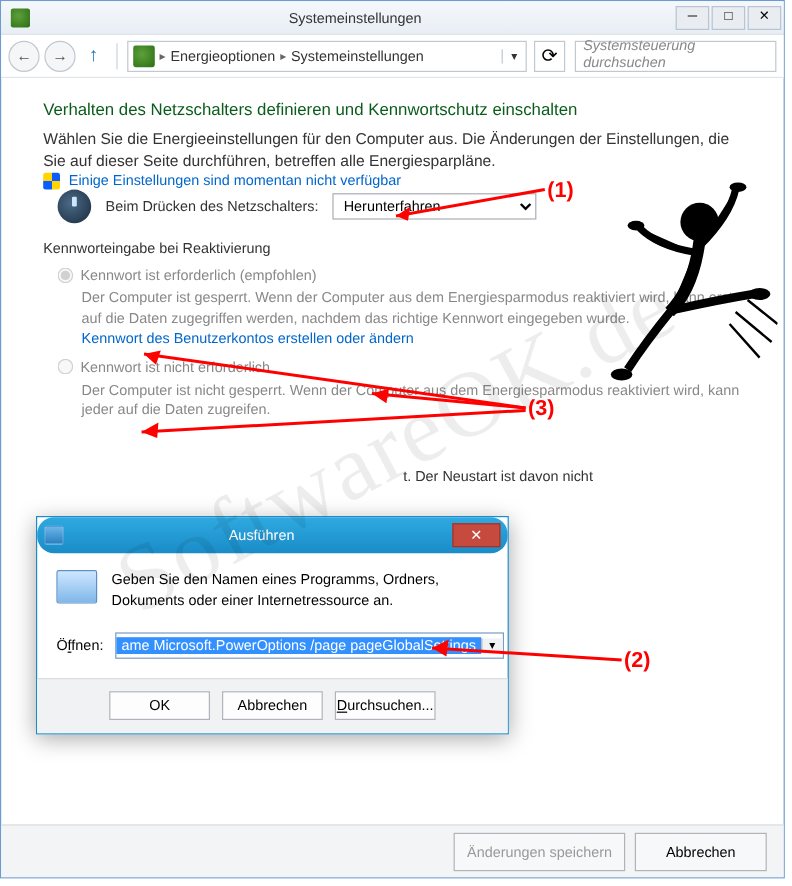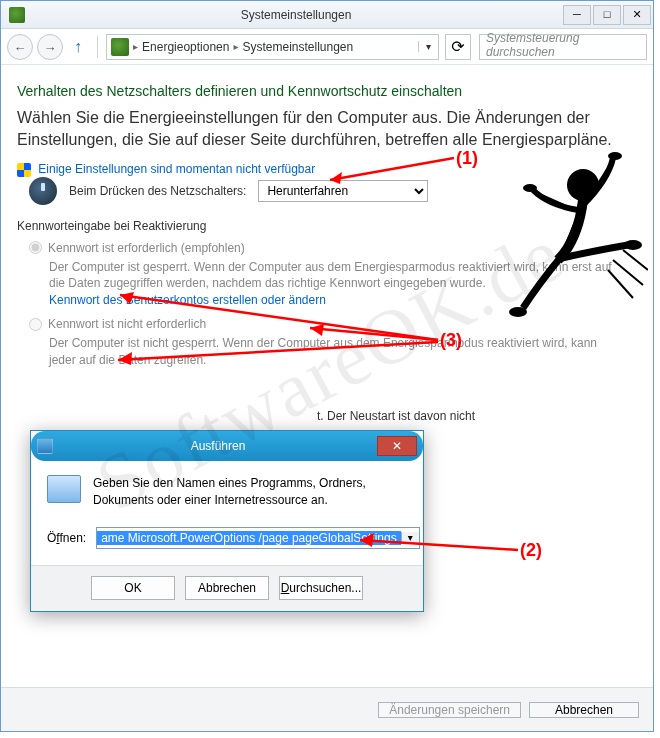--- a/index.html
+++ b/index.html
@@ -25,44 +25,44 @@
 .crumbbox .csep { font-size: 10px; color: #666; }
 .crumbbox .cdrop { width: 20px; border-left: 1px solid #c0c8d0; text-align: center; font-size: 10px; color: #333; }
 .refresh { width: 26px; height: 26px; border: 1px solid #c0c8d0; display: flex; align-items:center; justify-content:center; margin-left:2px; }
 
 .searchbox { width: 168px; height: 26px; border: 1px solid #c0c8d0; display: flex; align-items: flex-end; padding: 0 6px; color: #888; font-size: 12px; font-style: italic; margin-left: 4px; }
 
 .menubar { height: 24px; display: flex; align-items: center; padding: 0 8px; border-bottom: 1px solid #e0e4e8; gap: 2px; }
 .menubar .mitem { font-size: 12px; color: #333; padding: 2px 8px; }
 .menubar .mitem u { text-decoration: underline; }
 
-.content { padding: 18px 36px 12px 16px; font-size: 12px; color: #333; }
+.content { padding: 18px 36px 12px 35px; font-size: 12px; color: #333; }
 .cheading { color: #0a5c1a; font-size: 14px; margin-bottom: 8px; }
-.cdesc { font-size: 16px; margin-bottom: 10px; line-height: 1.4; }
+.cdesc { font-size: 13px; line-height: 1.4; }
 .shield { display: inline-block; width: 14px; height: 14px; background: conic-gradient(#0a5cff 0 25%, #ffd400 0 50%, #0a5cff 0 75%, #ffd400 0); border-radius: 2px; vertical-align: middle; margin-right: 4px; }
 .link { color: #0066cc; }
 
 .subhead { font-size: 12px; margin: 14px 0 8px 0; }
 
 .pwrrow { display: flex; align-items: center; gap: 12px; margin-left: 12px; margin-bottom: 10px; }
 .pwricon { width: 28px; height: 28px; border-radius: 50%; background: radial-gradient(circle at 40% 40%, #4a6a88, #1a2a3a); position: relative; }
 .pwricon::after { content:""; position:absolute; top:6px; left:12px; width:4px; height:8px; background:#cfe6ff; border-radius:1px; }
 .pwrlabel { font-size: 12px; }
 .pwrselect { width: 170px; height: 22px; border:1px solid #abadb3; font-size:12px; padding: 0 4px; background:#fff; }
 
 .radiogroup { margin-left: 12px; }
 .radiorow { margin-bottom: 4px; display: flex; align-items: center; gap: 6px; }
 .radiolabel { font-size: 12px; color: #888; }
 .radiotext { font-size: 12px; color: #888; margin: 0 0 8px 20px; line-height: 1.4; }
 .radiotext .link { color: #0066cc; }
 
 .leftover { margin: 40px 0 0 300px; font-size:12px; color:#333; }
 
 .footer { position: absolute; bottom: 0; left:0; right:0; height: 44px; border-top: 1px solid #d8dde2; display: flex; align-items: center; justify-content: flex-end; padding: 0 14px; gap: 8px; background: #f2f4f6; }
-.footer button { min-width: 110px; height: 16px; font-size:12px; border:1px solid #b0b4ba; background:#f7f8f9; padding: 0 10px; }
+.footer button { min-width: 110px; height: 32px; font-size:12px; border:1px solid #b0b4ba; background:#f7f8f9; padding: 0 10px; }
 .footer button[disabled] { color:#999; }
 
 
 .rundlg { position: absolute; left: 30px; top: 430px; width: 394px; border: 1px solid #1a8cc8; background:#fff; box-shadow: 0 4px 18px rgba(0,0,0,.35); }
 .rundlg .rtitle { height: 30px; background: linear-gradient(#2fa9e0,#1a8cc8); display:flex; align-items:center; padding:0 6px; color:#fff; font-size:12px;border-radius:14px; }
 .rundlg .rtitle .ricon { width:16px; height:16px; background: linear-gradient(#6bb6e8,#2a7fc0); border: 1px solid #fff3; border-radius:2px; margin-right:6px; }
 .rundlg .rtitle .rtxt { flex:1; text-align:center; }
 .rundlg .rclose { width: 40px; height: 20px; background:#c74a3e; color:#fff; display:flex; align-items:center; justify-content:center; font-size:12px; border:1px solid #a03228; }
 .rundlg .rbody { padding: 14px 16px 10px 16px; display:flex; gap:12px; }
 .rundlg .rbody .runicn { width:34px; height:28px; background: linear-gradient(#cfe6ff,#7fb8e8); border:1px solid #5a90c8; border-radius:2px; flex-shrink:0; position:relative; }

